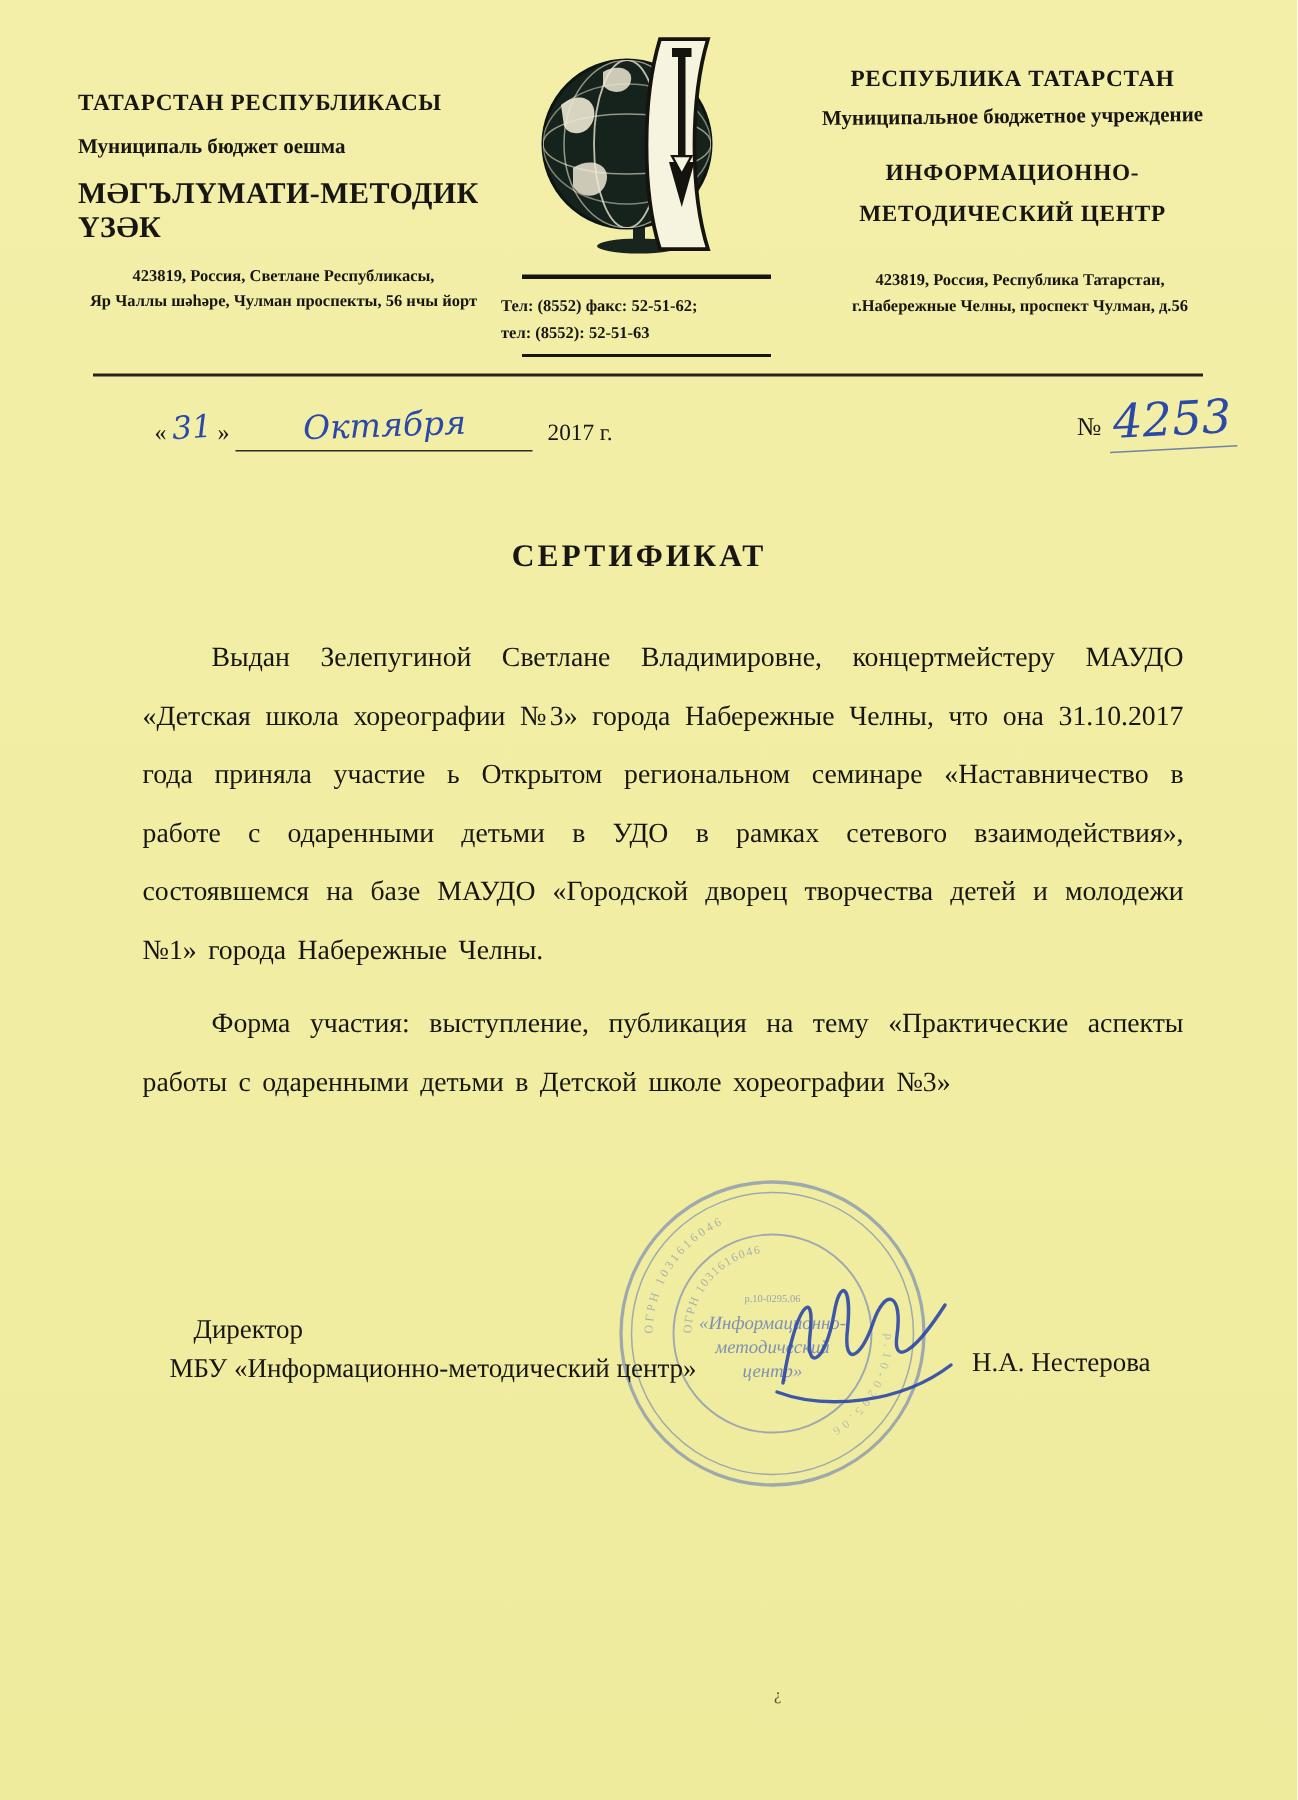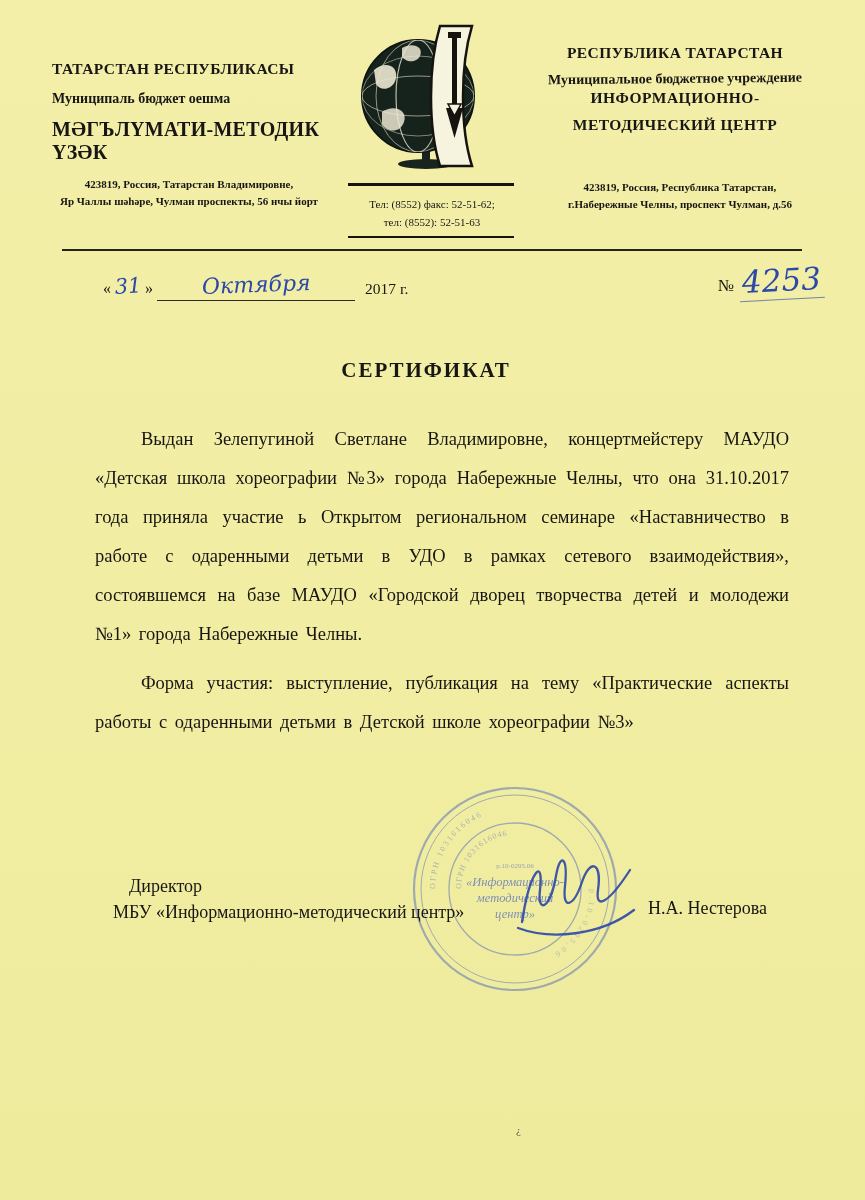--- a/index.html
+++ b/index.html
@@ -13,25 +13,25 @@
   }
   
   .hdr-left{position:absolute;left:52px;top:60px;width:288px;text-align:left;font-weight:bold;}
   .hdr-left .l1{font-size:15.5px;letter-spacing:.4px;}
   .hdr-left .l2{font-size:14px;margin-top:13px;}
   .hdr-left .l3{font-size:20px;margin-top:11px;letter-spacing:.3px;}
   .hdr-left-addr{position:absolute;left:24px;top:176px;width:330px;text-align:center;font-weight:bold;font-size:11px;line-height:1.55;}
   .logo-box{position:absolute;left:352px;top:20px;width:158px;height:152px;}
   .rule1{position:absolute;left:348px;top:183px;width:166px;height:3px;background:#16140f;}
   .rule2{position:absolute;left:348px;top:236px;width:166px;height:2px;background:#16140f;}
-  .phones{position:absolute;left:334px;top:196px;width:196px;text-align:center;font-weight:normal;font-size:11px;line-height:1.6;}
+  .phones{position:absolute;left:334px;top:196px;width:196px;text-align:left;font-weight:bold;font-size:11px;line-height:1.6;}
   .hdr-right{position:absolute;left:512px;top:44px;width:326px;text-align:center;font-weight:bold;}
   .hdr-right .r1{font-size:15.5px;letter-spacing:.4px;}
   .hdr-right .r2{font-size:14px;margin-top:9px;transform:rotate(-.6deg);}
-  .hdr-right .r3{font-size:15.5px;margin-top:2px;letter-spacing:.5px;}
+  .hdr-right .r3{font-size:15.5px;margin-top:20px;letter-spacing:.5px;}
   .hdr-right .r4{font-size:15.5px;margin-top:9px;letter-spacing:.5px;}
   .hdr-right-addr{position:absolute;left:524px;top:179px;width:312px;text-align:center;font-weight:bold;font-size:11px;line-height:1.55;}
   .main-divider{position:absolute;left:62px;top:249px;width:740px;height:2px;background:#26231d;}
   
   .dateline{position:absolute;left:103px;top:274px;font-size:16px;white-space:nowrap;}
   .q{font-size:16px;}
   .hand{font-family:"DejaVu Serif",serif;font-style:italic;color:#2b49a8;}
   .day{display:inline-block;font-size:21px;width:34px;text-align:center;transform:rotate(-4deg);position:relative;top:-1px;}
   .month-blank{display:inline-block;width:198px;border-bottom:1.6px solid #2d2a24;text-align:center;height:26px;margin-left:4px;}
   .month-text{display:inline-block;font-size:22px;transform:rotate(-2deg);position:relative;top:-2px;}
@@ -56,21 +56,21 @@
 <body>
 
 <div class="page">
 
   <div class="hdr-left">
     <div class="l1">ТАТАРСТАН РЕСПУБЛИКАСЫ</div>
     <div class="l2">Муниципаль  бюджет оешма</div>
     <div class="l3">МӘГЪЛҮМАТИ-МЕТОДИК ҮЗӘК</div>
   </div>
   <div class="hdr-left-addr">
-    <div>423819,  Россия, Татарстан Владимировне,</div>
+    <div>423819,  Россия, Светлане Республикасы,</div>
     <div>Яр  Чаллы  шәһәре,  Чулман  проспекты,  56 нчы йорт</div>
   </div>
 
   <div class="logo-box">
     <svg width="158" height="152" viewBox="0 0 158 152">
       <defs>
         <clipPath id="globeClip">
             <circle cx="66" cy="76" r="56"></circle>
           </clipPath>
       </defs>

